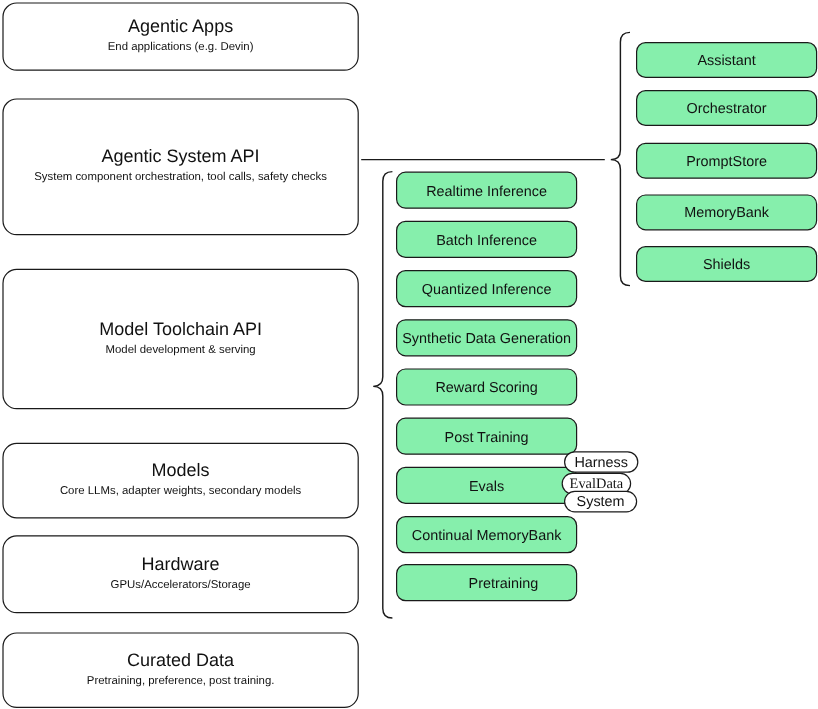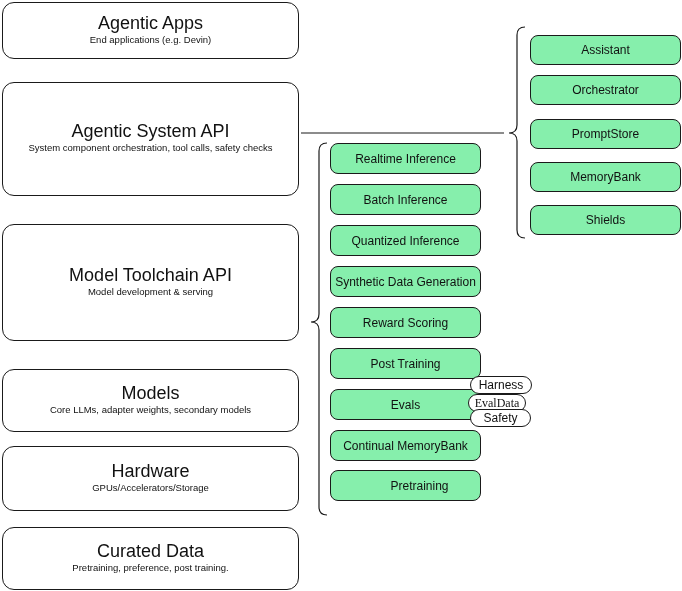--- a/index.html
+++ b/index.html
@@ -21,21 +21,21 @@
     border: 1px solid #1a1a1a;
     border-radius: 12px;
     background: #ffffff;
     display: flex;
     flex-direction: column;
     align-items: center;
     justify-content: center;
     text-align: center;
   }
   .box .title {
-    font-size: 18px;
+    font-size: 15px;
     color: #111111;
     line-height: 16px;
   }
   .box .subtitle {
     font-size: 9.5px;
     color: #111111;
     line-height: 14px;
     margin-top: 2px;
   }
   .chip {
@@ -149,21 +149,21 @@
     <span>Pretraining</span>
   </div>
 
   <div class="pill" style="left:470px; top:376px; width:62px; height:18px;">
     <span>Harness</span>
   </div>
   <div class="pill" style="left:468px; top:394px; width:58px; height:18px;font-family:Liberation Serif, serif;">
     <span>EvalData</span>
   </div>
   <div class="pill" style="left:470px; top:409px; width:61px; height:18px;">
-    <span>Safety</span>
+    <span>System</span>
   </div>
 
   <div class="chip" style="left:530px; top:35px; width:151px; height:30px;">
     <span>Assistant</span>
   </div>
   <div class="chip" style="left:530px; top:75px; width:151px; height:30px;">
     <span>Orchestrator</span>
   </div>
   <div class="chip" style="left:530px; top:119px; width:151px; height:30px;">
     <span>PromptStore</span>

